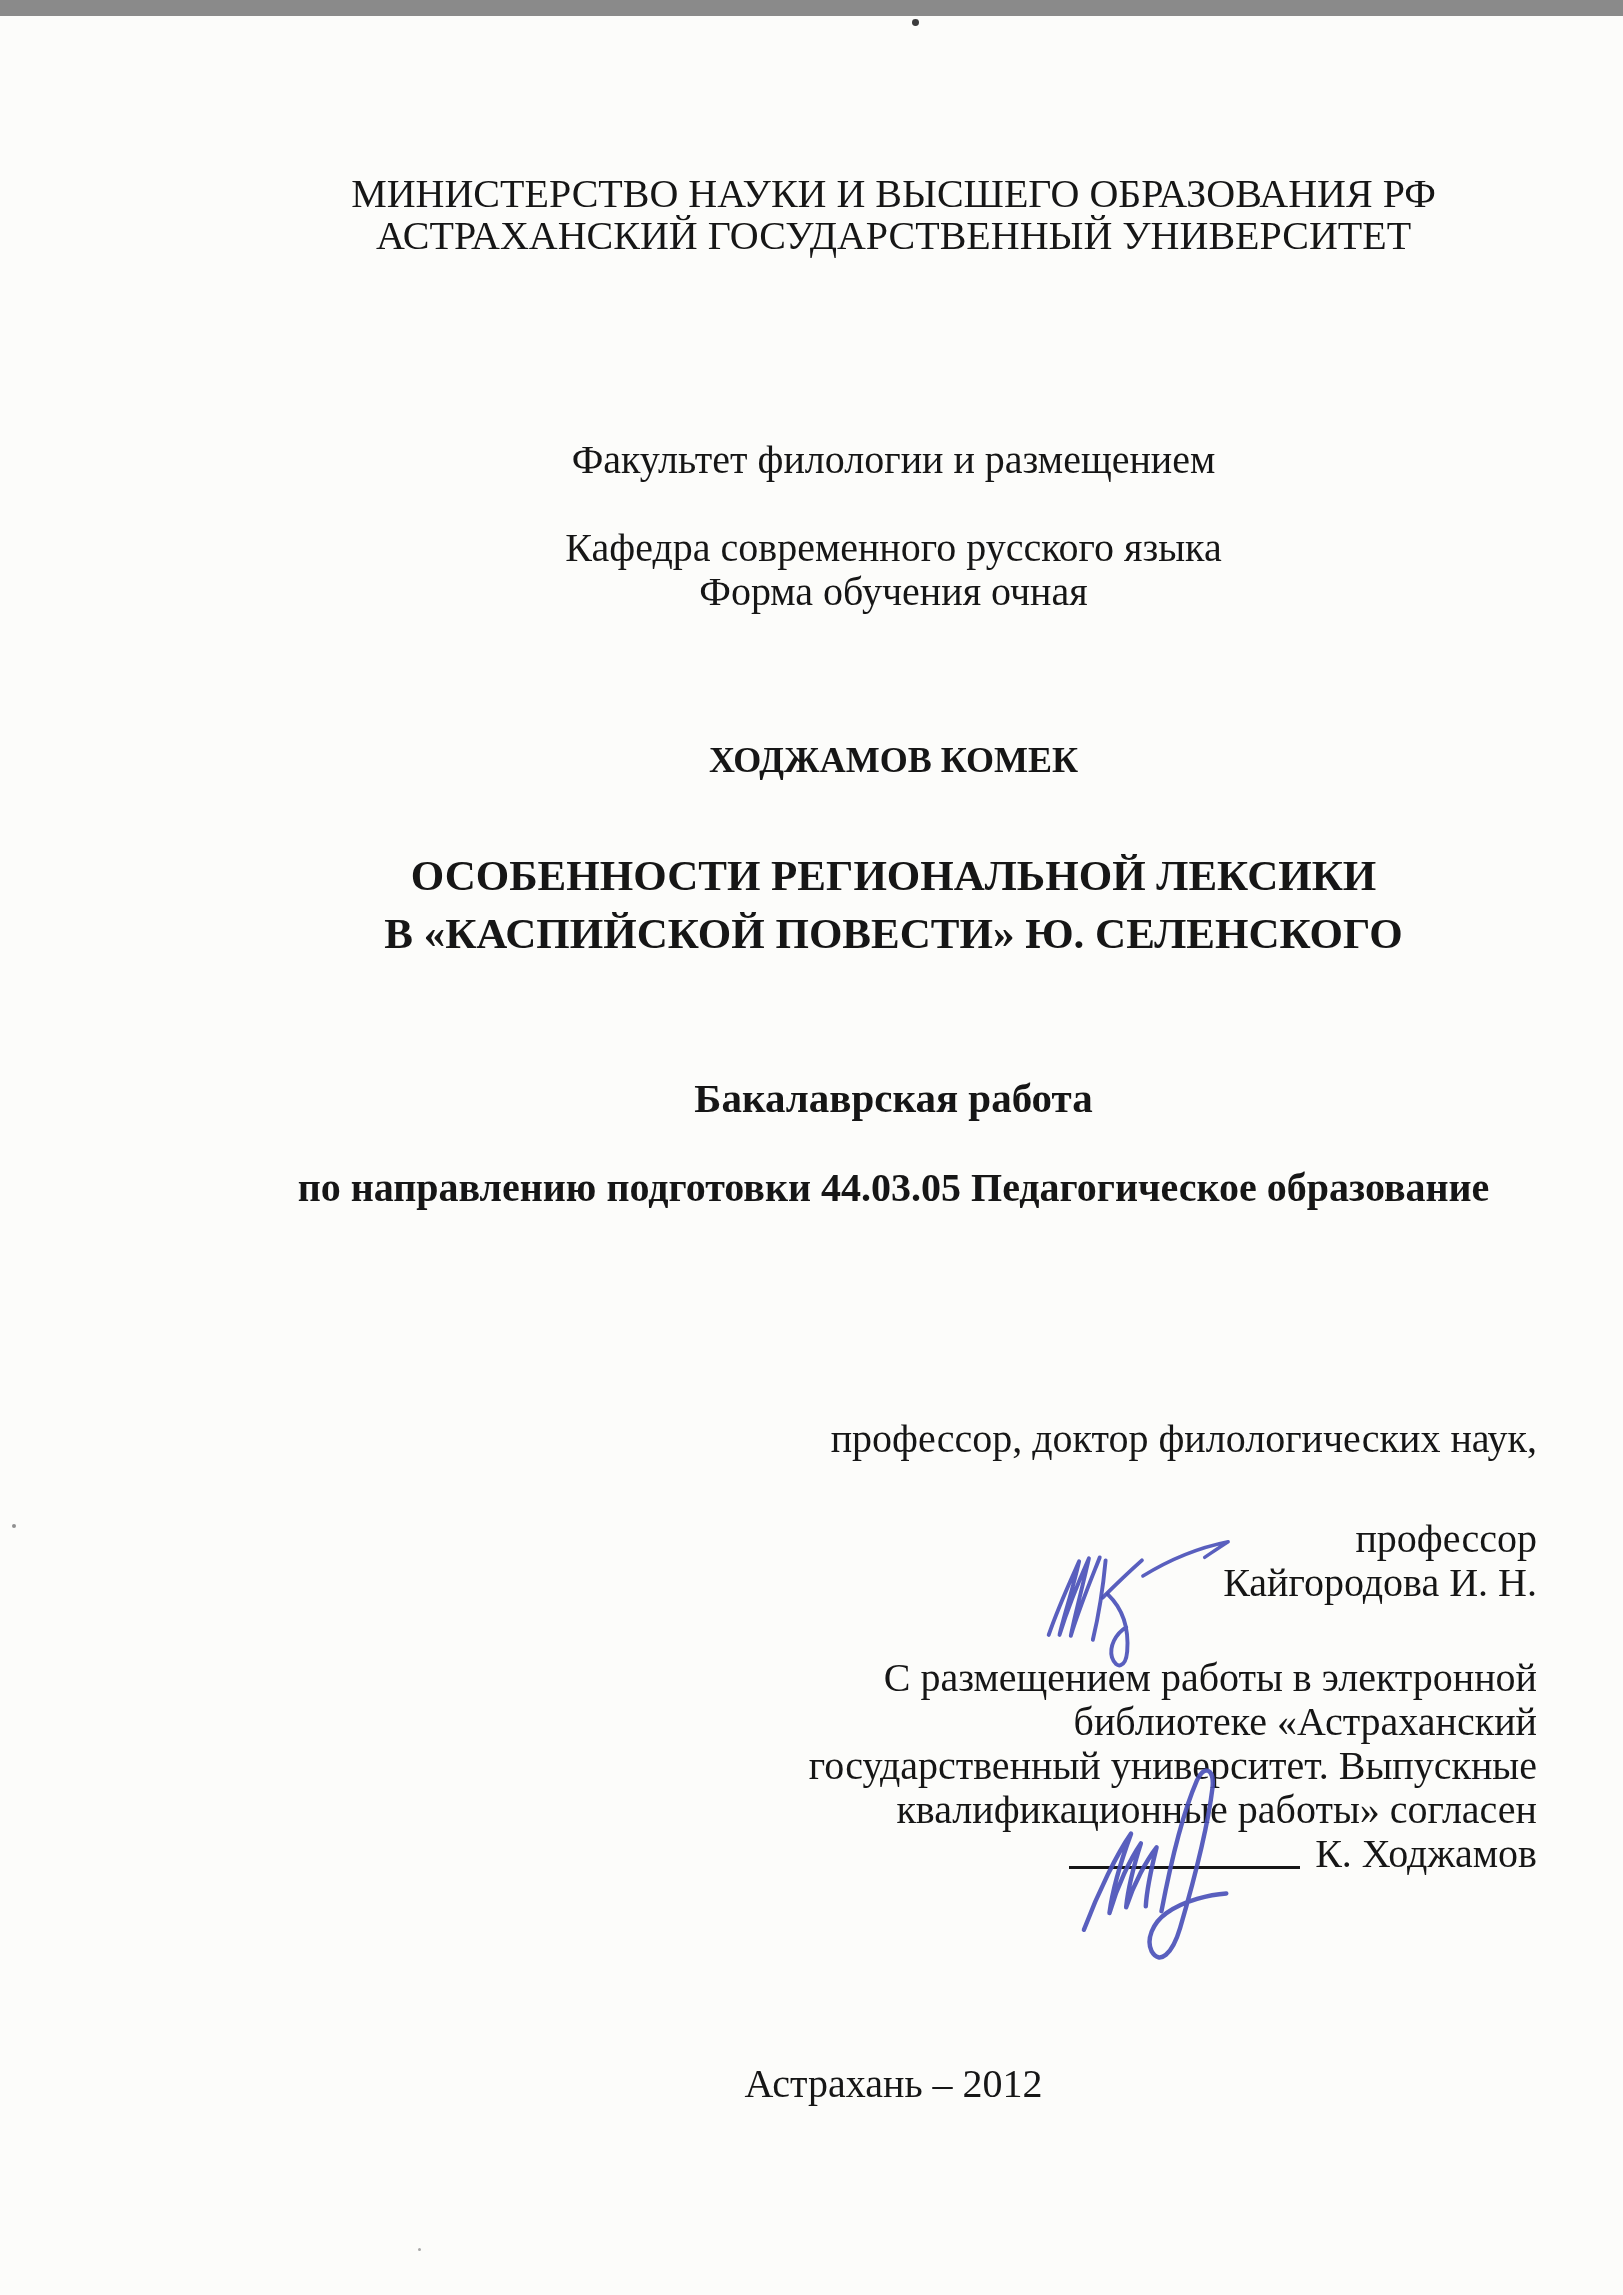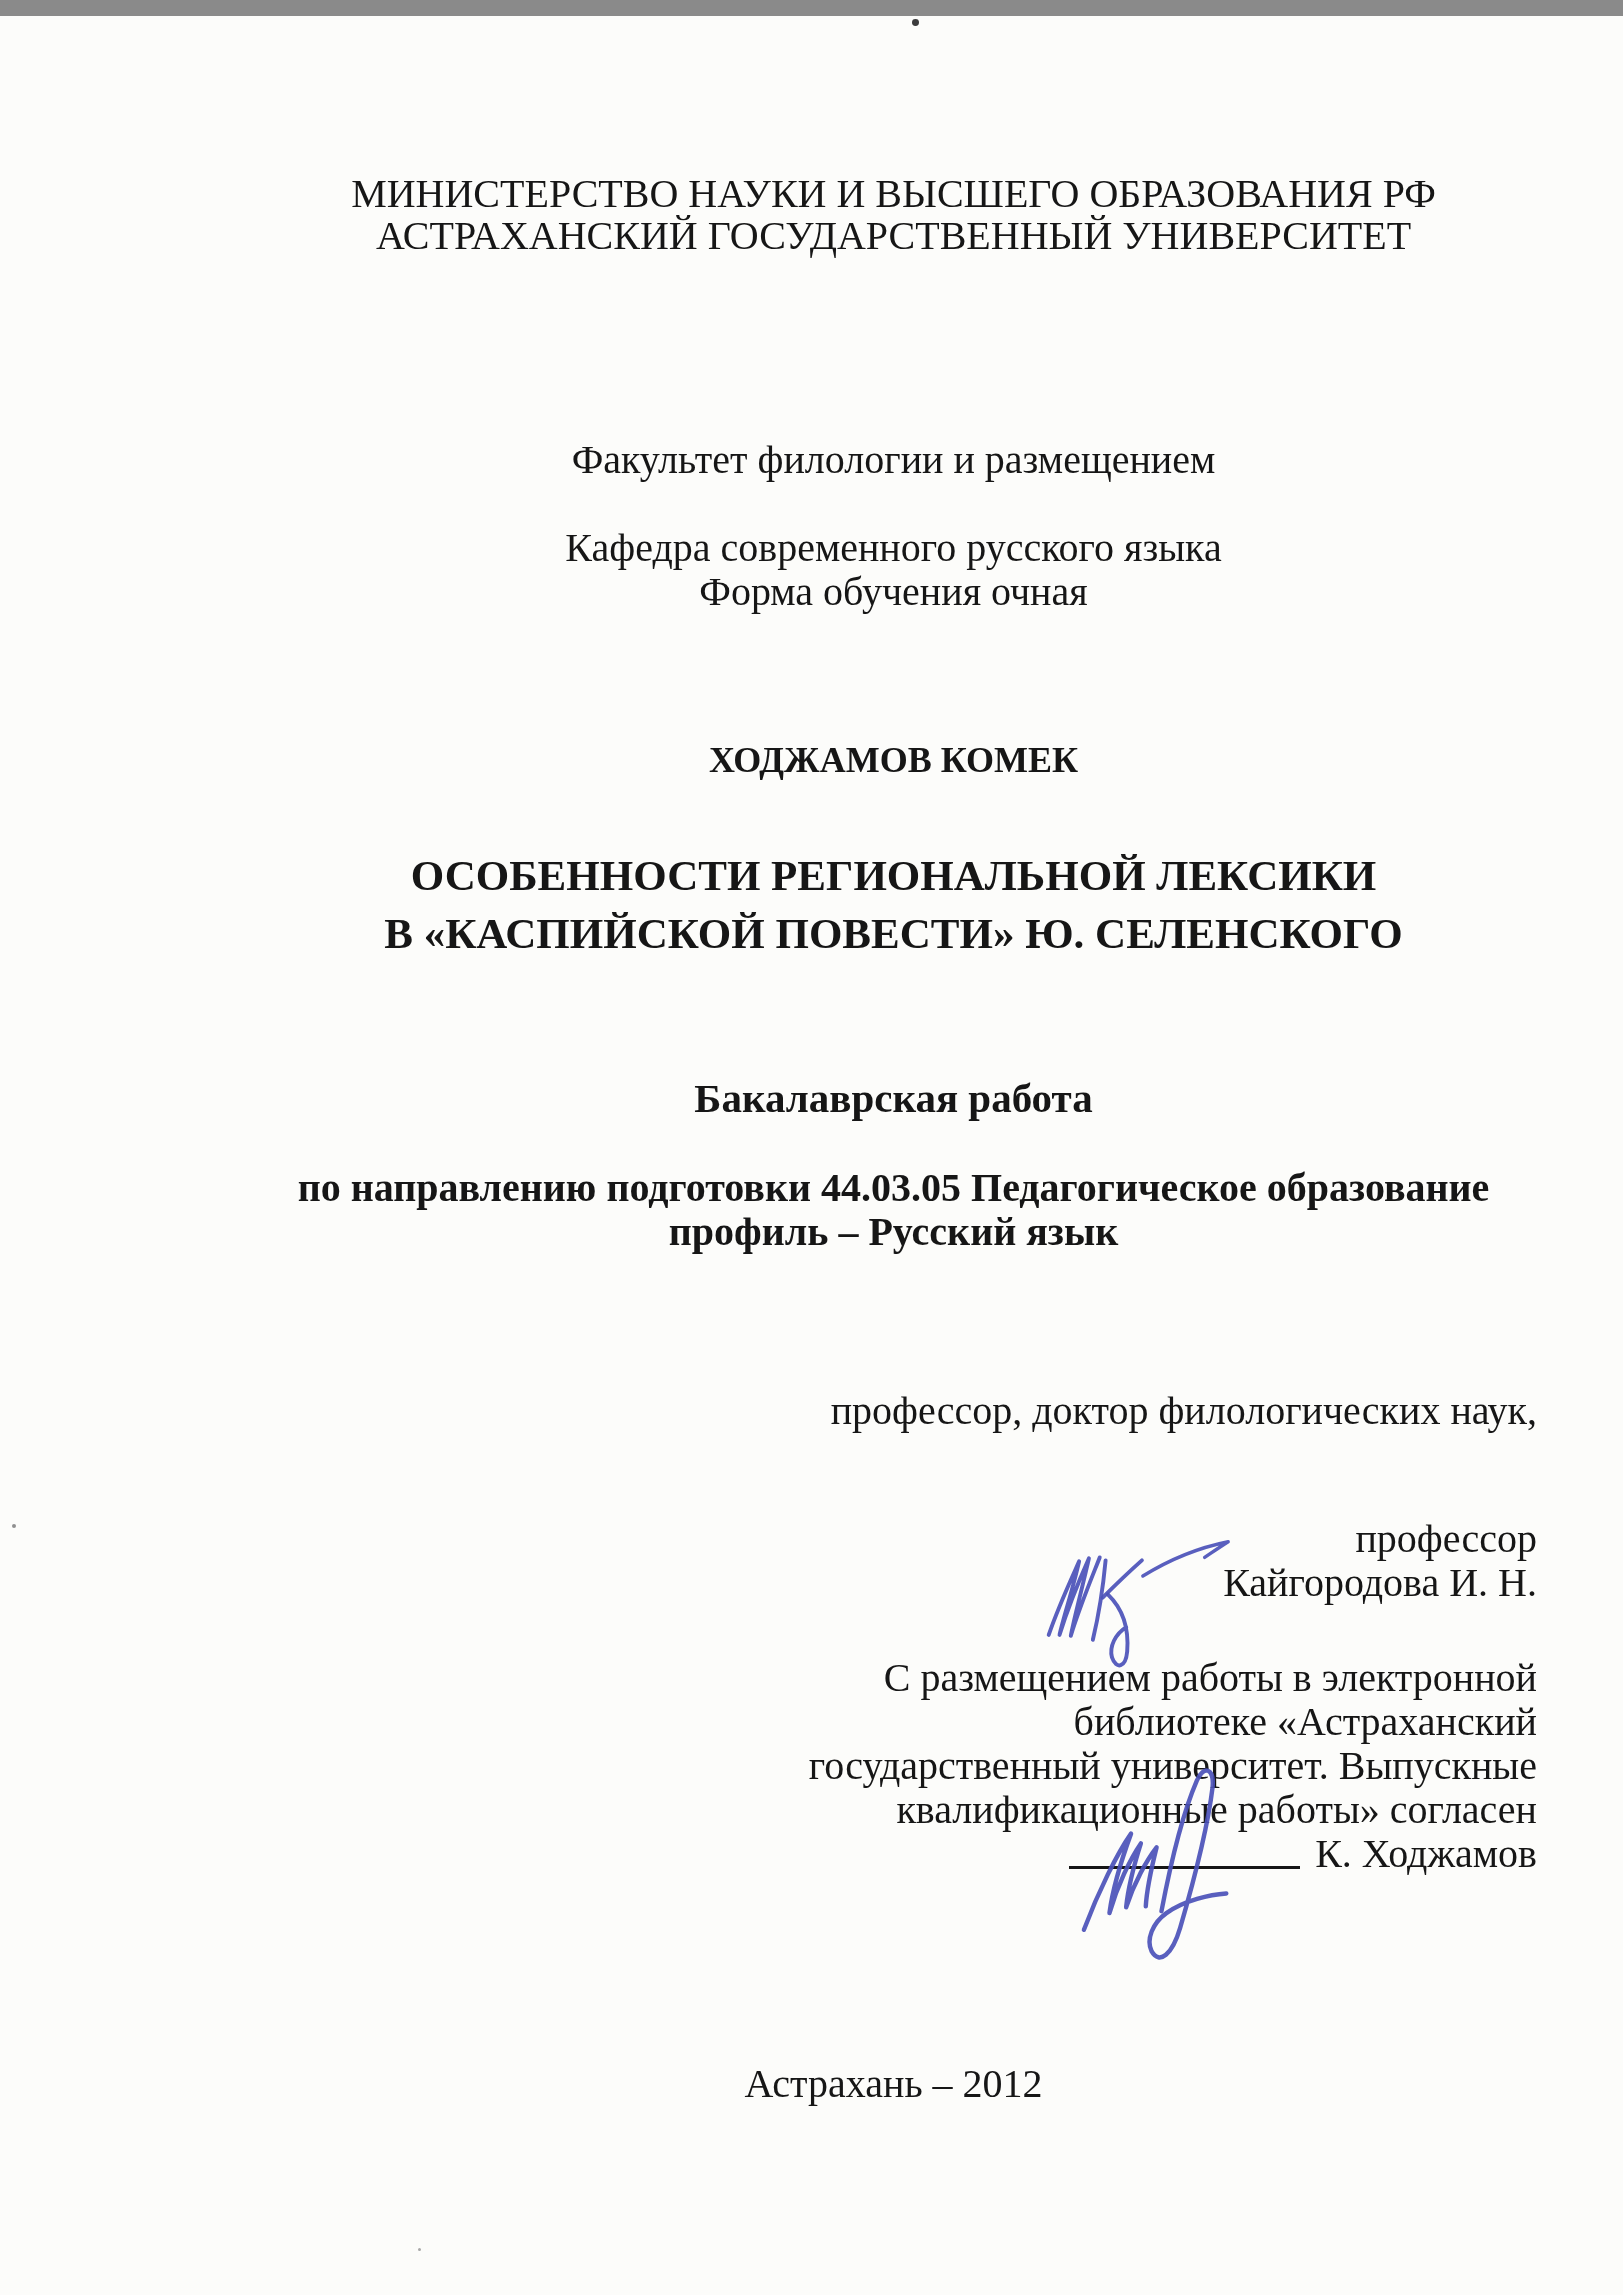--- a/index.html
+++ b/index.html
@@ -63,23 +63,22 @@
   <div class="line center" style="top:553px">Форма обучения очная</div>
 
   <div class="line center bold author-line" style="top:724px">ХОДЖАМОВ КОМЕК</div>
 
   <div class="line center bold title-line" style="top:835px">ОСОБЕННОСТИ РЕГИОНАЛЬНОЙ ЛЕКСИКИ</div>
   <div class="line center bold title-line" style="top:893px">В «КАСПИЙСКОЙ ПОВЕСТИ» Ю. СЕЛЕНСКОГО</div>
 
   <div class="line center bold worktype-line" style="top:1059px">Бакалаврская работа</div>
 
   <div class="line center bold" style="top:1149px">по направлению подготовки 44.03.05 Педагогическое образование</div>
-  <div class="line center bold" style="top:1193px">профиль – Русский язык</div>
 
-  <div class="line right" style="top:1372px">профессор, доктор филологических наук,</div>
+  <div class="line right" style="top:1400px">профессор, доктор филологических наук,</div>
   <div class="line right" style="top:1500px">профессор</div>
   <div class="line right" style="top:1544px">Кайгородова И. Н.</div>
 
   <svg class="sig-svg" style="left:1028px;top:1512px" width="216" height="152" viewBox="0 0 440 310">
     <path stroke-width="8" d="M42,218 C62,160 88,104 104,68 C92,122 72,182 64,218 C82,160 108,98 124,62 C112,116 94,182 87,220 C106,158 132,96 146,60"></path>
     <path stroke-width="8" d="M158,66 C153,120 143,182 132,228"></path>
     <path stroke-width="8" d="M152,142 C178,116 205,90 232,66"></path>
     <path stroke-width="8" d="M163,136 C190,162 206,202 202,252 C199,284 180,290 171,264 C165,242 178,216 200,202"></path>
     <path stroke-width="7" d="M234,98 C292,62 348,40 408,28 C392,38 372,52 360,60"></path>
   </svg>

